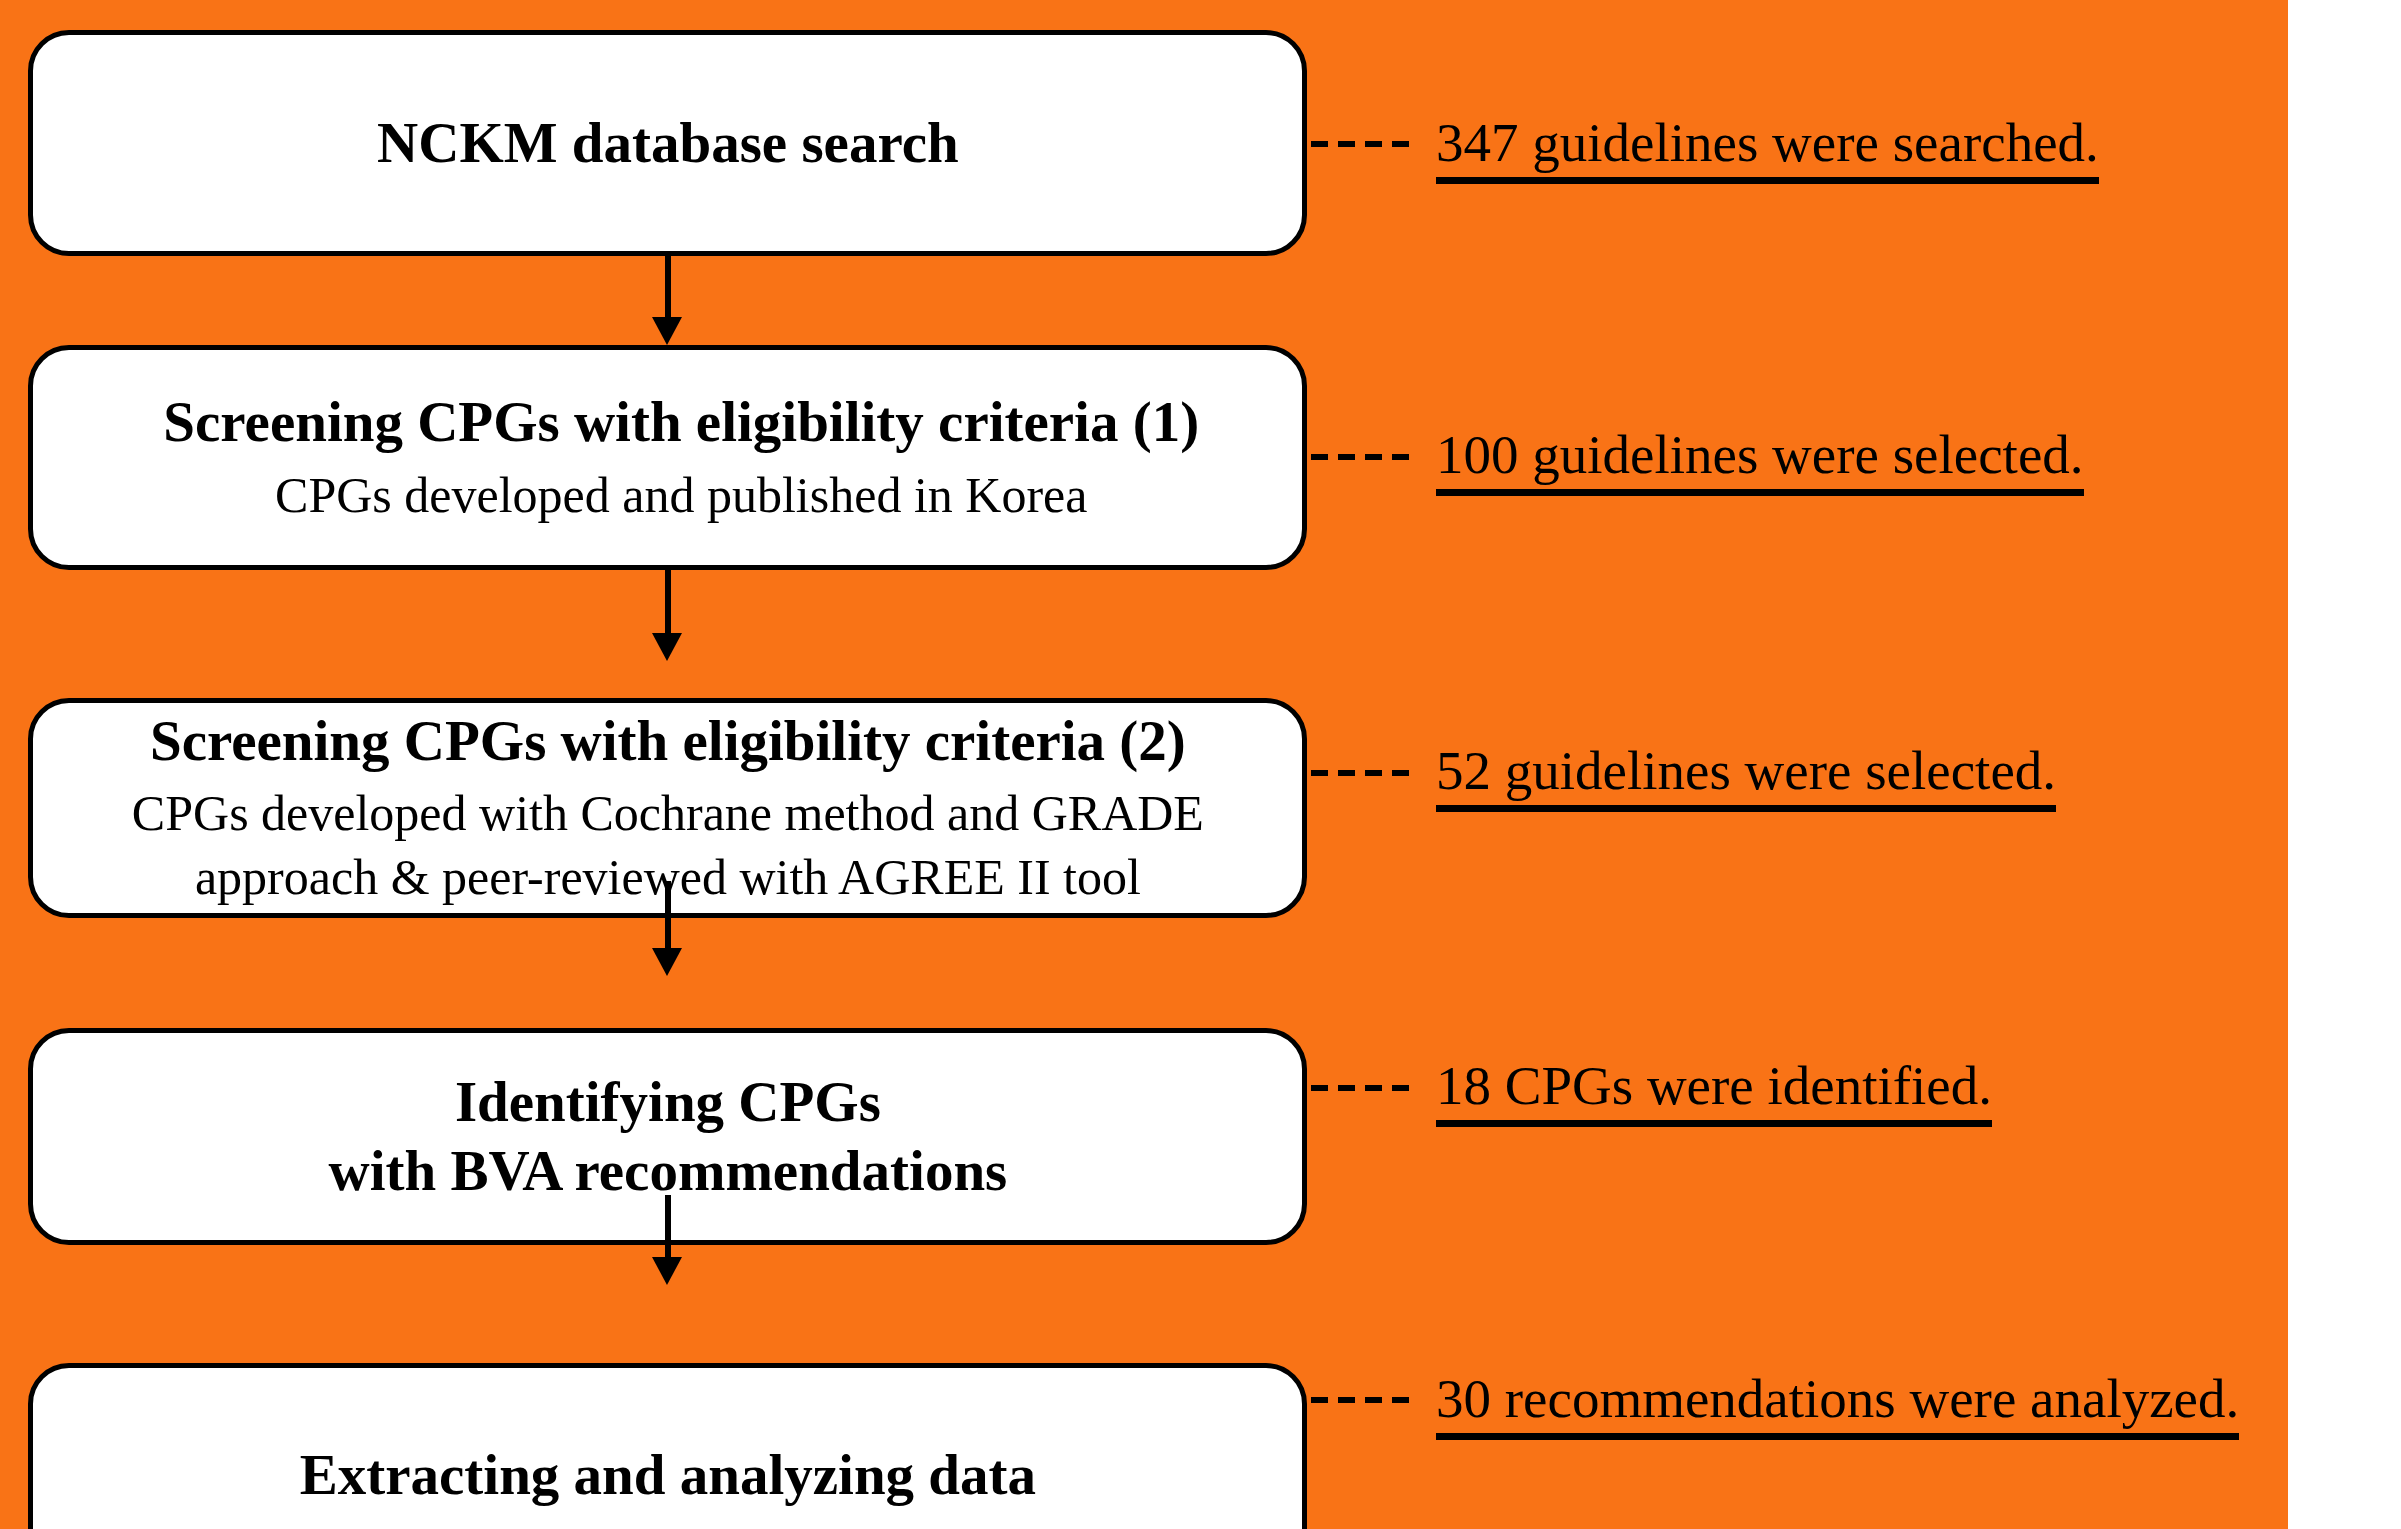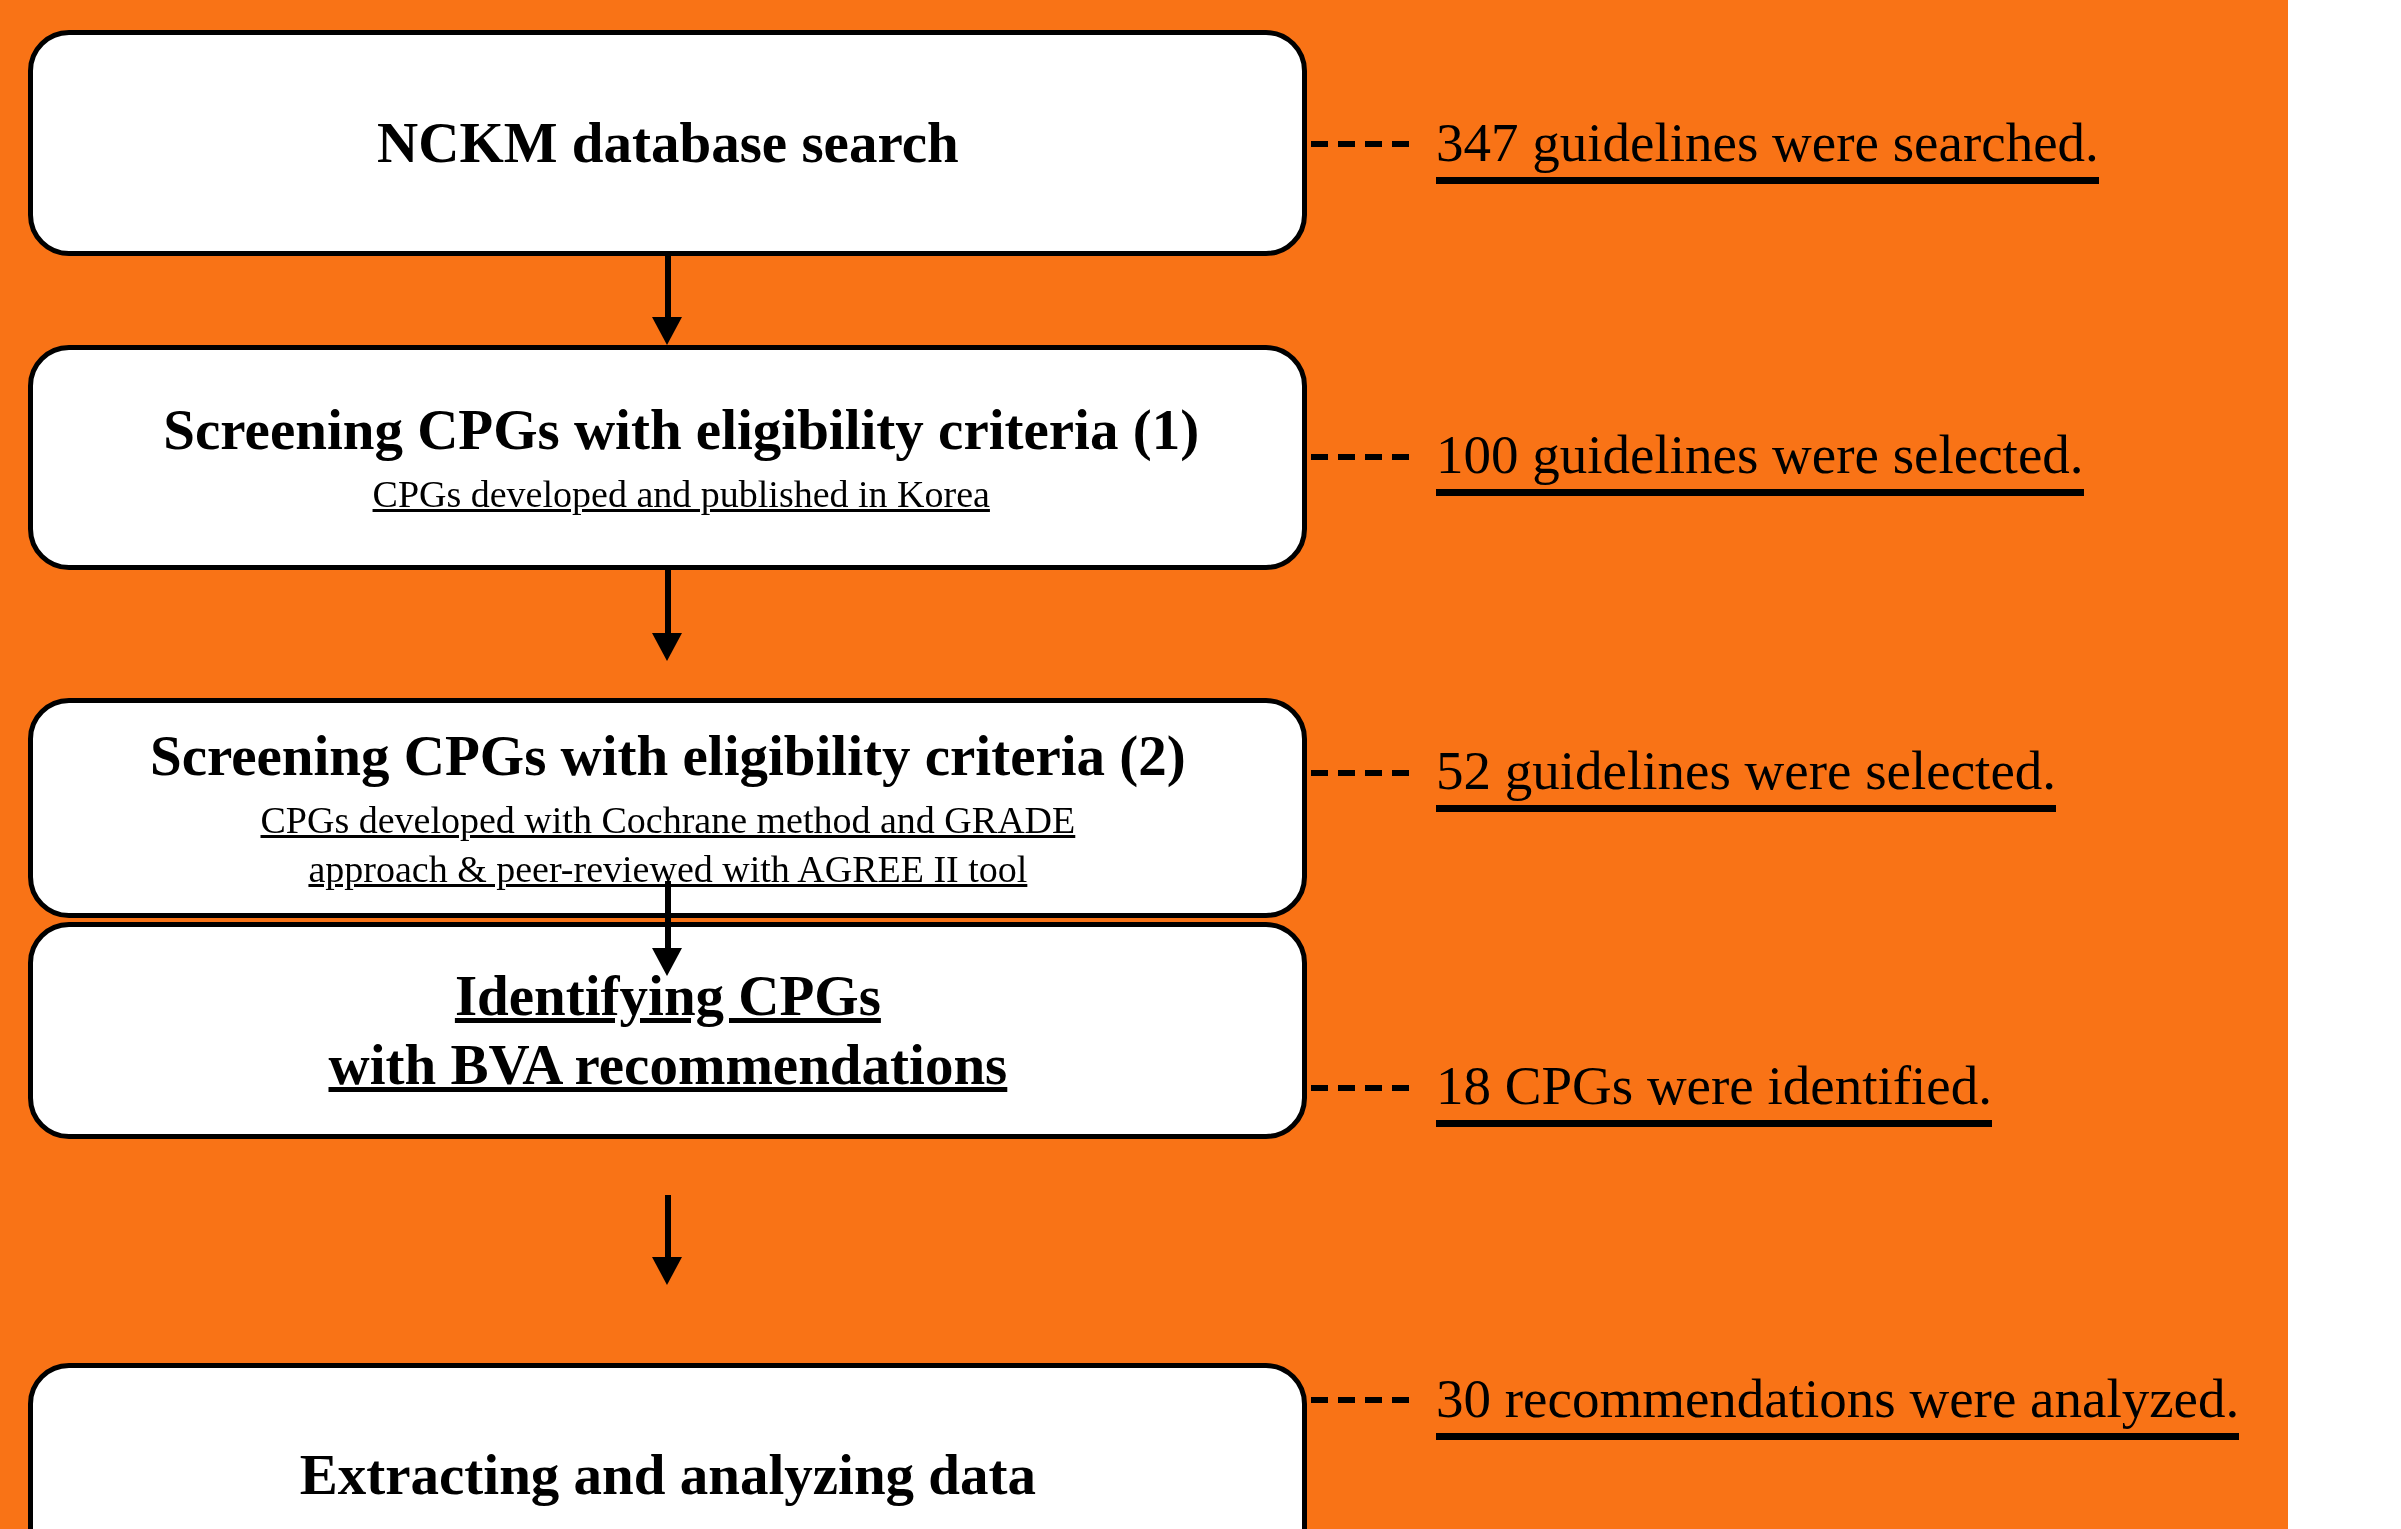--- a/index.html
+++ b/index.html
@@ -31,25 +31,24 @@
     text-align: center;
     padding: 0 21.3px;
   }
   .box-title {
     font-weight: bold;
     font-size: 57px;
     line-height: 1.2;
     white-space: pre-line;
   }
   .box-subtitle {
-    font-size: 38px;
+    font-size: 50px;
     line-height: 1.28;
     white-space: pre-line;
     margin-top: 5.7px;
-    text-decoration: underline;
   }
   .arrow-line {
     position: absolute;
     left: 665px;
     width: 5.7px;
     background: #000000;
   }
   .arrow-head {
     position: absolute;
     left: 652px;
@@ -94,21 +93,21 @@
     <div class="box-title">Screening CPGs with eligibility criteria (1)</div>
     <div class="box-subtitle">CPGs developed and published in Korea</div>
   </div>
 
   <div class="box" style="top:698px; height:220px;">
     <div class="box-title">Screening CPGs with eligibility criteria (2)</div>
     <div class="box-subtitle">CPGs developed with Cochrane method and GRADE
 approach &amp; peer-reviewed with AGREE II tool</div>
   </div>
 
-  <div class="box" style="top:922px; height:217px;text-decoration:underline;">
+  <div class="box" style="top:1028px; height:217px;">
     <div class="box-title">Identifying CPGs
 with BVA recommendations</div>
   </div>
 
   <div class="box" style="top:1363px; height:225px;">
     <div class="box-title">Extracting and analyzing data</div>
   </div>
 
   <div>
     <div class="arrow-line" style="top:254px; height:65px;"></div>

